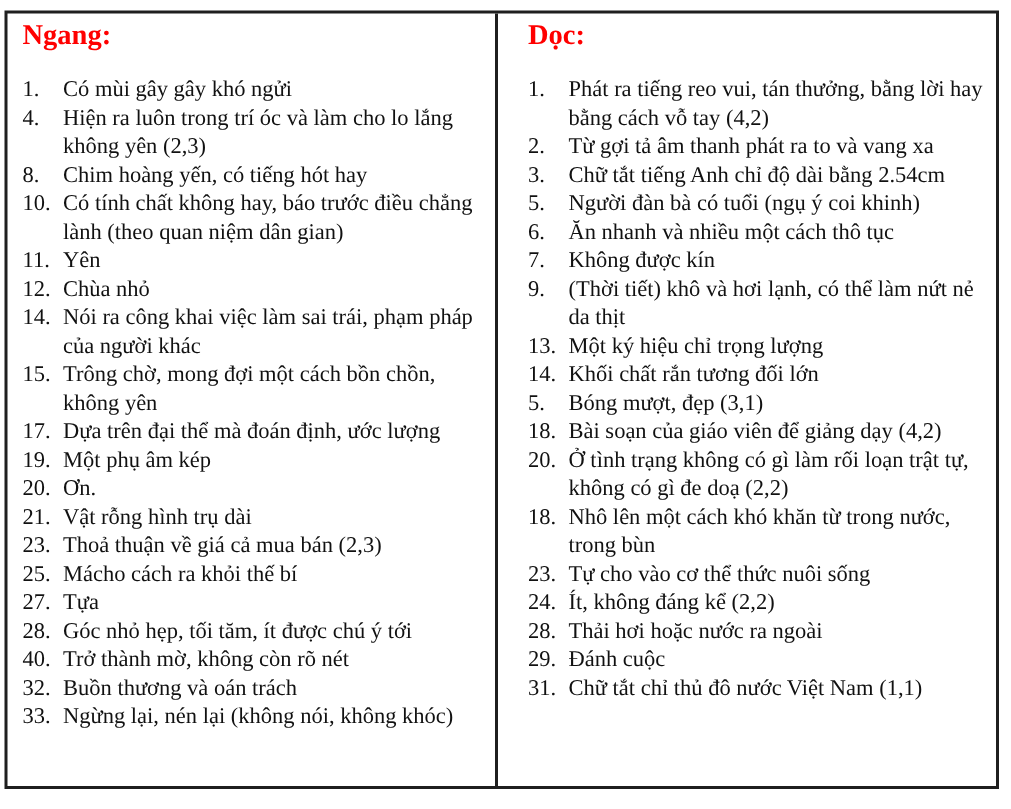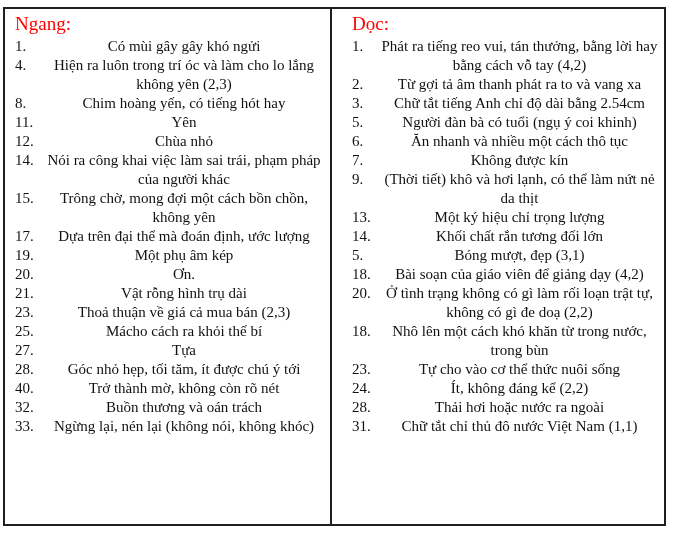--- a/index.html
+++ b/index.html
@@ -28,32 +28,32 @@
     box-sizing: border-box;
     padding: 3px 4px 0 10px;
   }
   .col-across {
     width: 327px;
     border-right: 2px solid #1f1f1f;
   }
   .col-down { flex: 1; padding-left: 20px; }
   .col-title {
     color: #ff0000;
-    font-weight: normal;
+    font-weight: bold;
     font-size: 19px;
     line-height: 24px;
-    margin-bottom: 1px;
+    margin-bottom: 15px;
   }
   .clue {
     display: flex;
     font-size: 15px;
     line-height: 19px;
   }
   .clue-num { flex: 0 0 27px; }
-  .clue-text { flex: 1; text-align: center; }
+  .clue-text { flex: 1; }
 </style>
 </head>
 <body>
 
 <div class="sheet">
   <div class="clue-table">
 
     <div class="col col-across">
       <div class="col-title">Ngang:</div>
       <div class="clue-list">
@@ -66,20 +66,24 @@
           <div class="clue">
             <span class="clue-num">4.</span>
             <span class="clue-text">Hiện ra luôn trong trí óc và làm cho lo lắng không yên (2,3)</span>
           </div>
 
           <div class="clue">
             <span class="clue-num">8.</span>
             <span class="clue-text">Chim hoàng yến, có tiếng hót hay</span>
           </div>
 
+          <div class="clue">
+            <span class="clue-num">10.</span>
+            <span class="clue-text">Có tính chất không hay, báo trước điều chẳng lành (theo quan niệm dân gian)</span>
+          </div>
 
           <div class="clue">
             <span class="clue-num">11.</span>
             <span class="clue-text">Yên</span>
           </div>
 
           <div class="clue">
             <span class="clue-num">12.</span>
             <span class="clue-text">Chùa nhỏ</span>
           </div>
@@ -229,20 +233,24 @@
           <div class="clue">
             <span class="clue-num">24.</span>
             <span class="clue-text">Ít, không đáng kể (2,2)</span>
           </div>
 
           <div class="clue">
             <span class="clue-num">28.</span>
             <span class="clue-text">Thải hơi hoặc nước ra ngoài</span>
           </div>
 
+          <div class="clue">
+            <span class="clue-num">29.</span>
+            <span class="clue-text">Đánh cuộc</span>
+          </div>
 
           <div class="clue">
             <span class="clue-num">31.</span>
             <span class="clue-text">Chữ tắt chỉ thủ đô nước Việt Nam (1,1)</span>
           </div>
         </div>
     </div>
 
   </div>
 </div>

